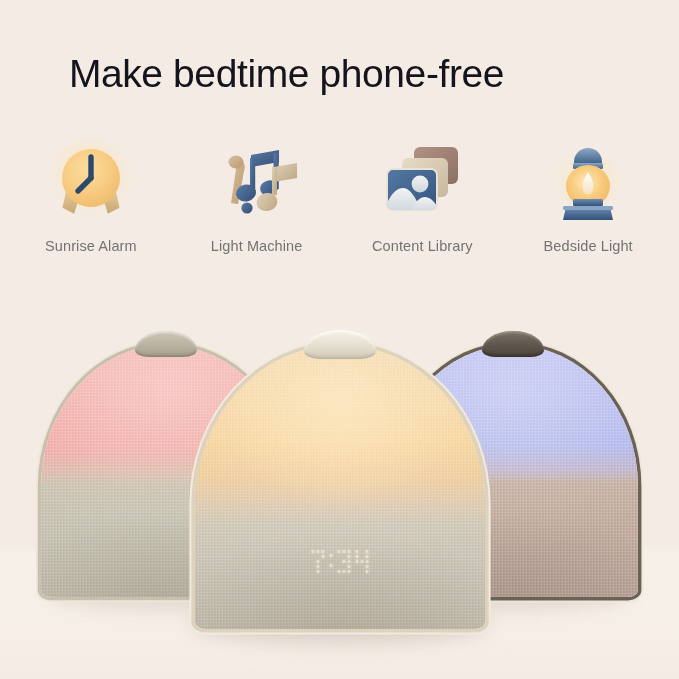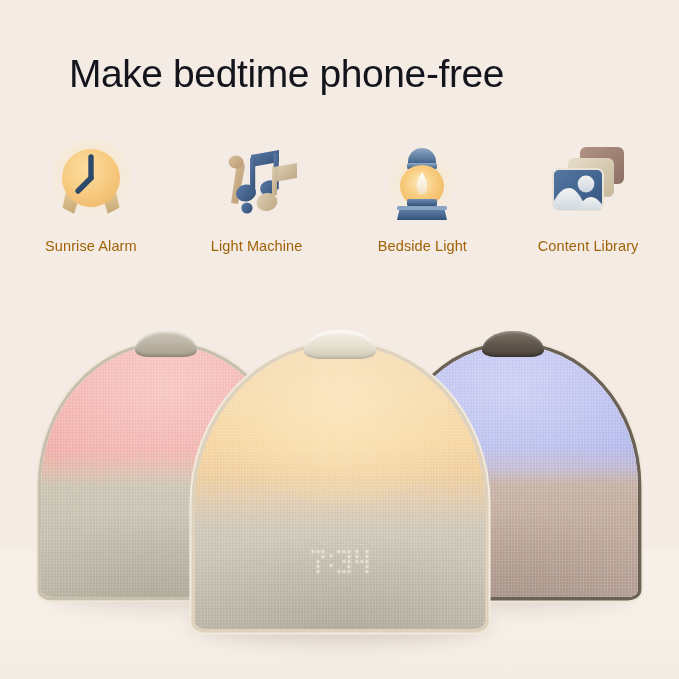--- a/index.html
+++ b/index.html
@@ -60,21 +60,21 @@
     width: 92px;
     height: 92px;
     position: relative;
     display: block;
   }
 
   .feature-label {
     margin-top: 12px;
     font-size: 14.5px;
     font-weight: 400;
-    color: #a16207;
+    color: #737373;
     letter-spacing: 0.1px;
     white-space: nowrap;
   }
 
   
   .stage {
     position: absolute;
     left: 0;
     top: 288px;
     width: 679px;
@@ -341,20 +341,57 @@
           <ellipse cx="56" cy="68" rx="10.5" ry="9" fill="url(#tan2G)" transform="rotate(-14 56 68)"></ellipse>
         </svg>
       </div>
       <div class="feature-label">Light Machine</div>
     </div>
 
     <div class="feature">
       <div class="feature-icon">
         <svg class="ico" viewBox="0 0 92 92" xmlns="http://www.w3.org/2000/svg">
           <defs>
+            <linearGradient id="cardBack" x1="0" y1="0" x2="1" y2="1">
+              <stop offset="0%" stop-color="#b19284"></stop>
+              <stop offset="100%" stop-color="#8d7065"></stop>
+            </linearGradient>
+            <linearGradient id="cardMid" x1="0" y1="0" x2="1" y2="1">
+              <stop offset="0%" stop-color="#e6dcc8"></stop>
+              <stop offset="100%" stop-color="#c8b89c"></stop>
+            </linearGradient>
+            <linearGradient id="cardFront" x1="0" y1="0" x2="1" y2="1">
+              <stop offset="0%" stop-color="#5478a4"></stop>
+              <stop offset="100%" stop-color="#35557e"></stop>
+            </linearGradient>
+            <linearGradient id="shapeG" x1="0" y1="0" x2="0" y2="1">
+              <stop offset="0%" stop-color="#f2f3f2"></stop>
+              <stop offset="100%" stop-color="#cdd6de"></stop>
+            </linearGradient>
+          </defs>
+          <rect x="38" y="13" width="44" height="37" rx="6" fill="url(#cardBack)"></rect>
+          <rect x="26" y="24" width="46" height="39" rx="6" fill="url(#cardMid)"></rect>
+          <rect x="11" y="35" width="50" height="41" rx="6" fill="url(#cardFront)" stroke="#eae2d4" stroke-width="2"></rect>
+          <clipPath id="frontClip">
+            <rect x="11" y="35" width="50" height="41" rx="6"></rect>
+          </clipPath>
+          <g clip-path="url(#frontClip)">
+            <circle cx="44" cy="50" r="8.4" fill="url(#shapeG)"></circle>
+            <path d="M8 78 C13 60 21 54 27 54 C33 54 40 62 45 78 Z" fill="url(#shapeG)"></path>
+            <path d="M34 79 C38 68 44 63 49 63 C55 63 61 70 64 79 Z" fill="url(#shapeG)"></path>
+          </g>
+        </svg>
+      </div>
+      <div class="feature-label">Content Library</div>
+    </div>
+
+    <div class="feature">
+      <div class="feature-icon">
+        <svg class="ico" viewBox="0 0 92 92" xmlns="http://www.w3.org/2000/svg">
+          <defs>
             <linearGradient id="capG" x1="0" y1="0" x2="0" y2="1">
               <stop offset="0%" stop-color="#8fa8c6"></stop>
               <stop offset="100%" stop-color="#3f6188"></stop>
             </linearGradient>
             <radialGradient id="globeG" cx="46%" cy="42%" r="64%">
               <stop offset="0%" stop-color="#fde8bd"></stop>
               <stop offset="52%" stop-color="#f9cd80"></stop>
               <stop offset="100%" stop-color="#efb864"></stop>
             </radialGradient>
             <radialGradient id="globeHalo" cx="50%" cy="50%" r="58%">
@@ -384,57 +421,20 @@
 
           <rect x="31" y="65" width="30" height="7" rx="1.5" fill="url(#baseG)"></rect>
 
           <path d="M24 73 L68 73 L71 86 L21 86 Z" fill="url(#baseG)"></path>
           <rect x="21" y="72" width="50" height="4" rx="1.5" fill="#8aa5c4"></rect>
         </svg>
       </div>
       <div class="feature-label">Bedside Light</div>
     </div>
 
-    <div class="feature">
-      <div class="feature-icon">
-        <svg class="ico" viewBox="0 0 92 92" xmlns="http://www.w3.org/2000/svg">
-          <defs>
-            <linearGradient id="cardBack" x1="0" y1="0" x2="1" y2="1">
-              <stop offset="0%" stop-color="#b19284"></stop>
-              <stop offset="100%" stop-color="#8d7065"></stop>
-            </linearGradient>
-            <linearGradient id="cardMid" x1="0" y1="0" x2="1" y2="1">
-              <stop offset="0%" stop-color="#e6dcc8"></stop>
-              <stop offset="100%" stop-color="#c8b89c"></stop>
-            </linearGradient>
-            <linearGradient id="cardFront" x1="0" y1="0" x2="1" y2="1">
-              <stop offset="0%" stop-color="#5478a4"></stop>
-              <stop offset="100%" stop-color="#35557e"></stop>
-            </linearGradient>
-            <linearGradient id="shapeG" x1="0" y1="0" x2="0" y2="1">
-              <stop offset="0%" stop-color="#f2f3f2"></stop>
-              <stop offset="100%" stop-color="#cdd6de"></stop>
-            </linearGradient>
-          </defs>
-          <rect x="38" y="13" width="44" height="37" rx="6" fill="url(#cardBack)"></rect>
-          <rect x="26" y="24" width="46" height="39" rx="6" fill="url(#cardMid)"></rect>
-          <rect x="11" y="35" width="50" height="41" rx="6" fill="url(#cardFront)" stroke="#eae2d4" stroke-width="2"></rect>
-          <clipPath id="frontClip">
-            <rect x="11" y="35" width="50" height="41" rx="6"></rect>
-          </clipPath>
-          <g clip-path="url(#frontClip)">
-            <circle cx="44" cy="50" r="8.4" fill="url(#shapeG)"></circle>
-            <path d="M8 78 C13 60 21 54 27 54 C33 54 40 62 45 78 Z" fill="url(#shapeG)"></path>
-            <path d="M34 79 C38 68 44 63 49 63 C55 63 61 70 64 79 Z" fill="url(#shapeG)"></path>
-          </g>
-        </svg>
-      </div>
-      <div class="feature-label">Content Library</div>
-    </div>
-
   </div>
 
   <div class="stage">
     <div class="floor"></div>
 
     <div class="shadow" style="left:46px; bottom:70px; width:246px; height:34px; background:rgba(120,100,80,0.17);"></div>
     <div class="device" id="dev-left">
       <div class="knob"></div>
       <div class="shell">
         <div class="face"></div>

